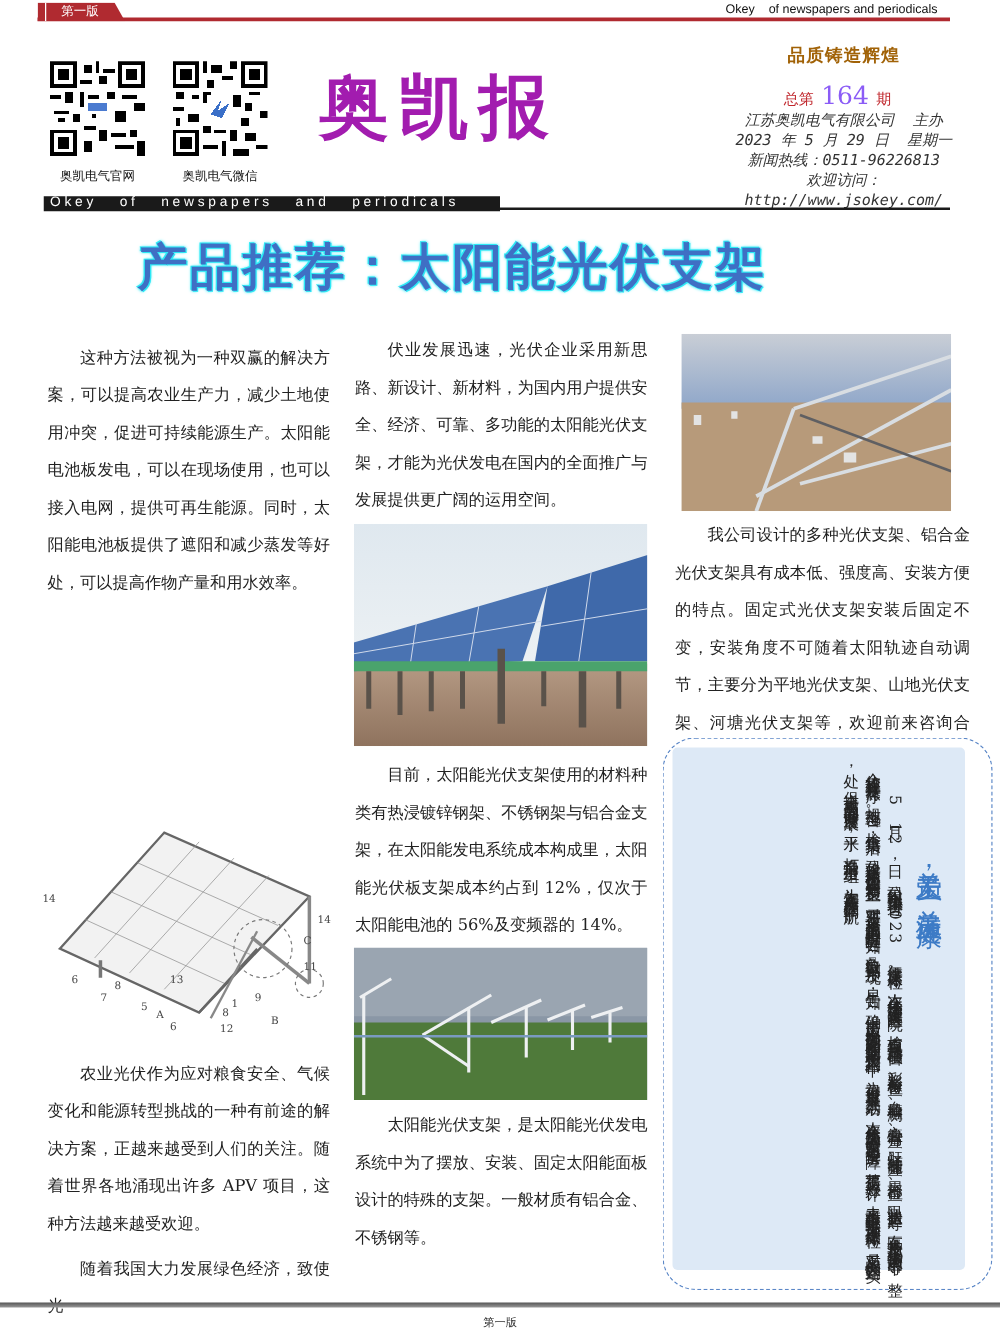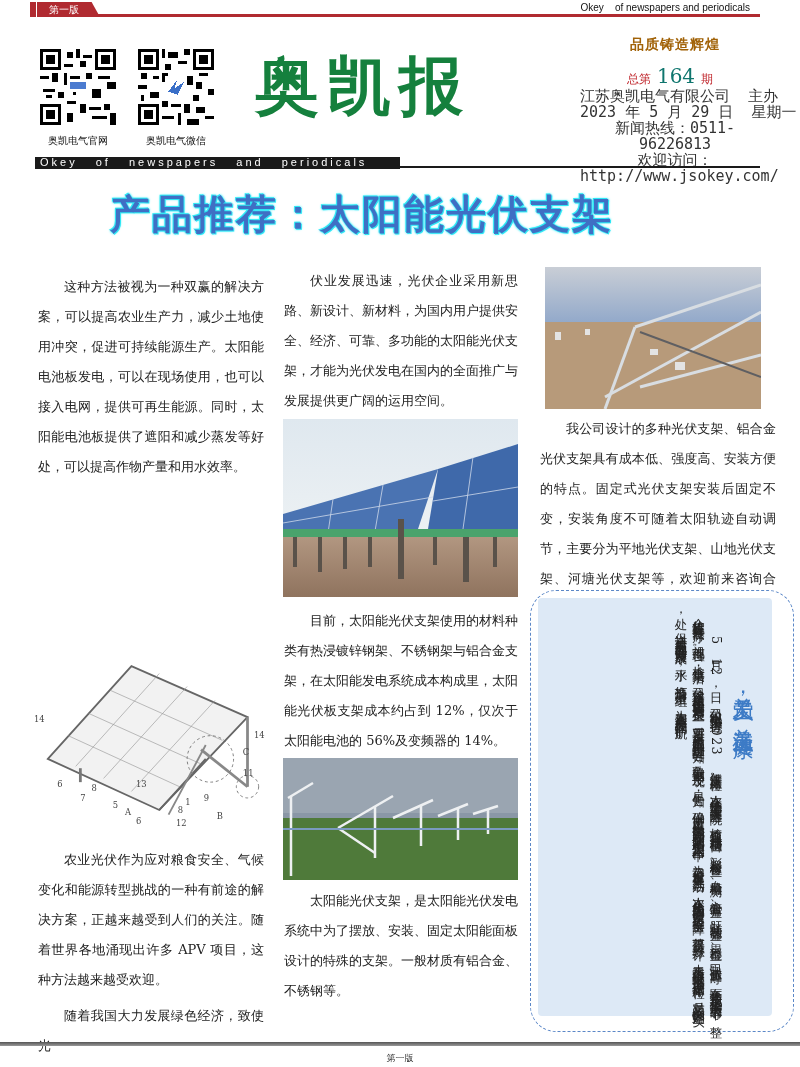--- a/index.html
+++ b/index.html
@@ -14,29 +14,29 @@
   .edition-tab span { display:block; padding-left:12px; color:#fff; font-size:10px; line-height:15px;
     font-family:"DejaVu Sans",sans-serif; border-left:1px solid #fff; margin-left:6px; }
   .top-eng { right:50px; top:2px; font-family:"Liberation Sans",sans-serif; font-size:10px; color:#111; }
 
   
   .qr { width:76px; height:76px; background:#fff; }
   .qr svg { width:76px; height:76px; display:block; }
   .qr-label { font-size:10px; font-family:"DejaVu Sans",sans-serif; color:#111; text-align:center; width:90px; }
 
   
-  .masthead { left:255px; top:38px; font-size:64px; line-height:96px; color:#15803d;
+  .masthead { left:255px; top:38px; font-size:56px; line-height:96px; color:#a21caf;
     font-family:"DejaVu Serif","Liberation Serif",serif; font-weight:bold; letter-spacing:8px; }
 
   .slogan { left:610px; top:36px; width:130px; text-align:center; font-size:14px; font-weight:bold; color:#a16207; letter-spacing:1px;}
   .issue { left:590px; top:64px; width:160px; text-align:center; }
   .issue .pre, .issue .post { color:#c0272d; font-size:12px; font-family:"DejaVu Sans",sans-serif; }
-  .issue .num { font-size:20px; color:#0f766e; padding:0 6px; }
-  .info { left:580px; top:88px; width:190px; text-align:center; font-size:15px; line-height:16px; color:#333;
-    font-family:"DejaVu Sans Mono","Liberation Mono",monospace; }
+  .issue .num { font-size:20px; color:#8b5cf6; padding:0 6px; }
+  .info { left:580px; top:88px; width:190px; text-align:center; font-size:12px; line-height:16px; color:#333;
+    font-family:"DejaVu Sans Mono","Liberation Mono",monospace;font-style:italic; }
   .eng-bar-black { left:35px; top:157px; width:365px; height:12px; background:#1a1a1a; }
   .eng-bar-line { left:400px; top:166px; width:360px; height:2px; background:#1a1a1a; }
   .eng-bar-text { left:40px; top:155px; color:#fff; font-family:"Liberation Sans",sans-serif; font-size:11px; letter-spacing:3px; word-spacing:12px; line-height:15px; }
 
   
   .headline { left:110px; top:190px; font-size:40px; line-height:48px; font-weight:bold; color:#3f6fc4;
     font-family:"DejaVu Sans","Liberation Sans",sans-serif; letter-spacing:2px;
     text-shadow: 0 0 2px #2ee8f5, 0 0 3px #2ee8f5, 1px 1px 0 #2ee8f5, -1px -1px 0 #2ee8f5; }
 
   

